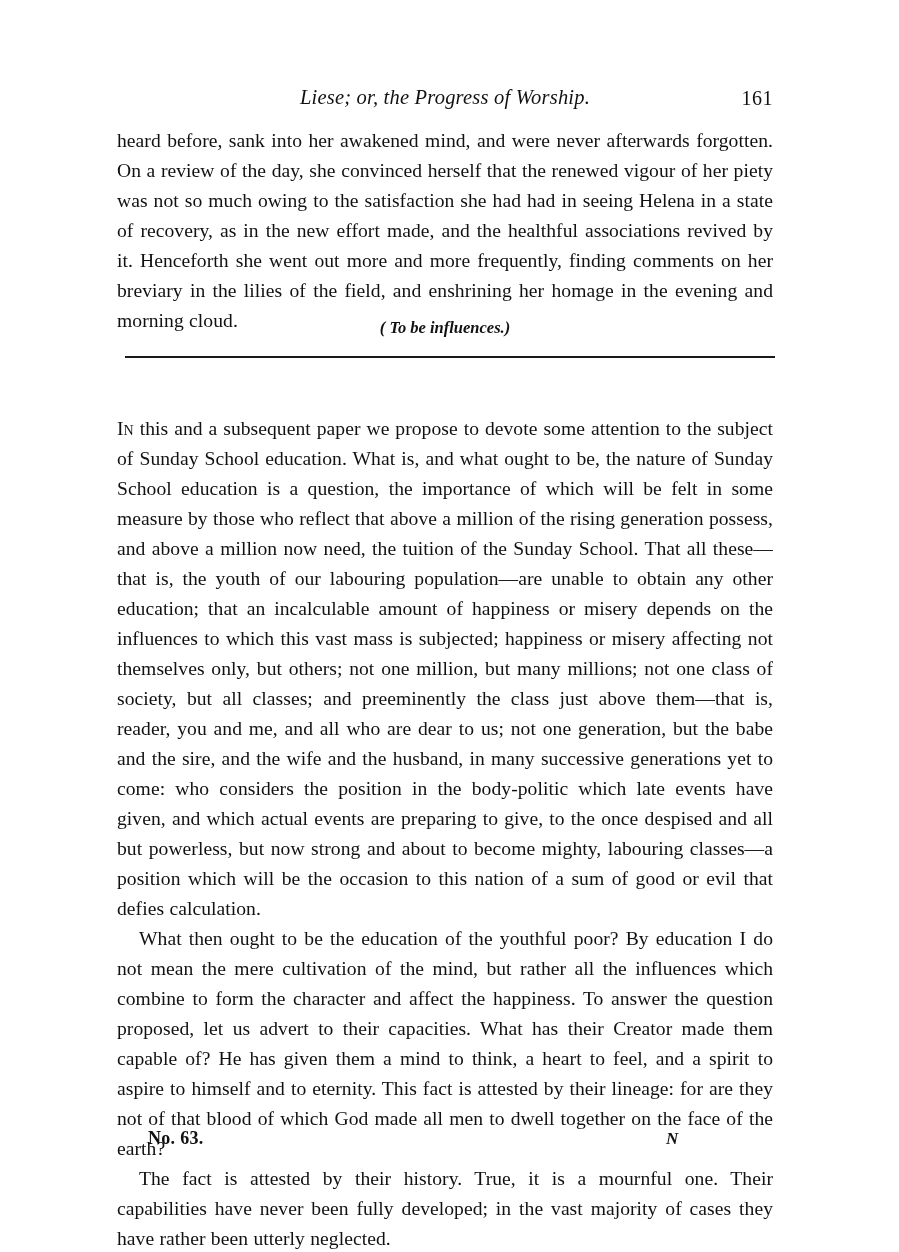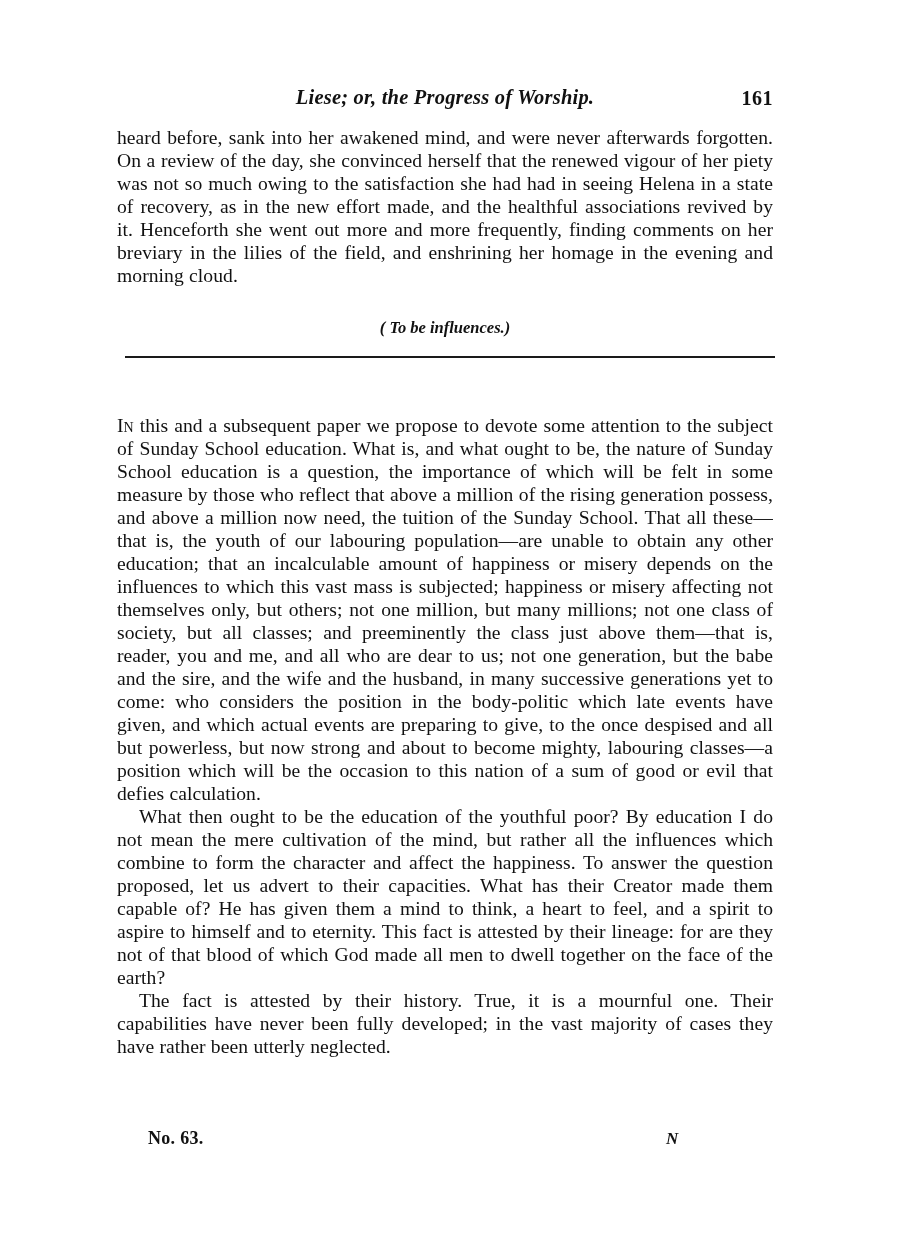--- a/index.html
+++ b/index.html
@@ -32,44 +32,44 @@
     width: 656px;
     height: 30px;
   }
   .running-head-title {
     position: absolute;
     left: 0;
     top: 0;
     width: 656px;
     text-align: center;
     font-style: italic;
-    font-weight: bold;
+    font-weight: normal;
     font-size: 20.5px;
     letter-spacing: 0.2px;
     white-space: nowrap;
   }
   .running-head-folio {
     position: absolute;
     right: 0px;
     top: 1px;
-    font-weight: bold;
+    font-weight: normal;
     font-size: 20px;
     letter-spacing: 0.5px;
   }
 
   
   .textblock {
     position: absolute;
     left: 117px;
     width: 656px;
   }
   .para {
     margin: 0;
     font-size: 19.6px;
-    line-height: 23px;
+    line-height: 30px;
     text-align: justify;
     text-align-last: left;
     letter-spacing: 0.05px;
     word-spacing: 0.4px;
     hyphens: none;
   }
   .para.indent {
     text-indent: 22px;
   }
   .para.noindent {

